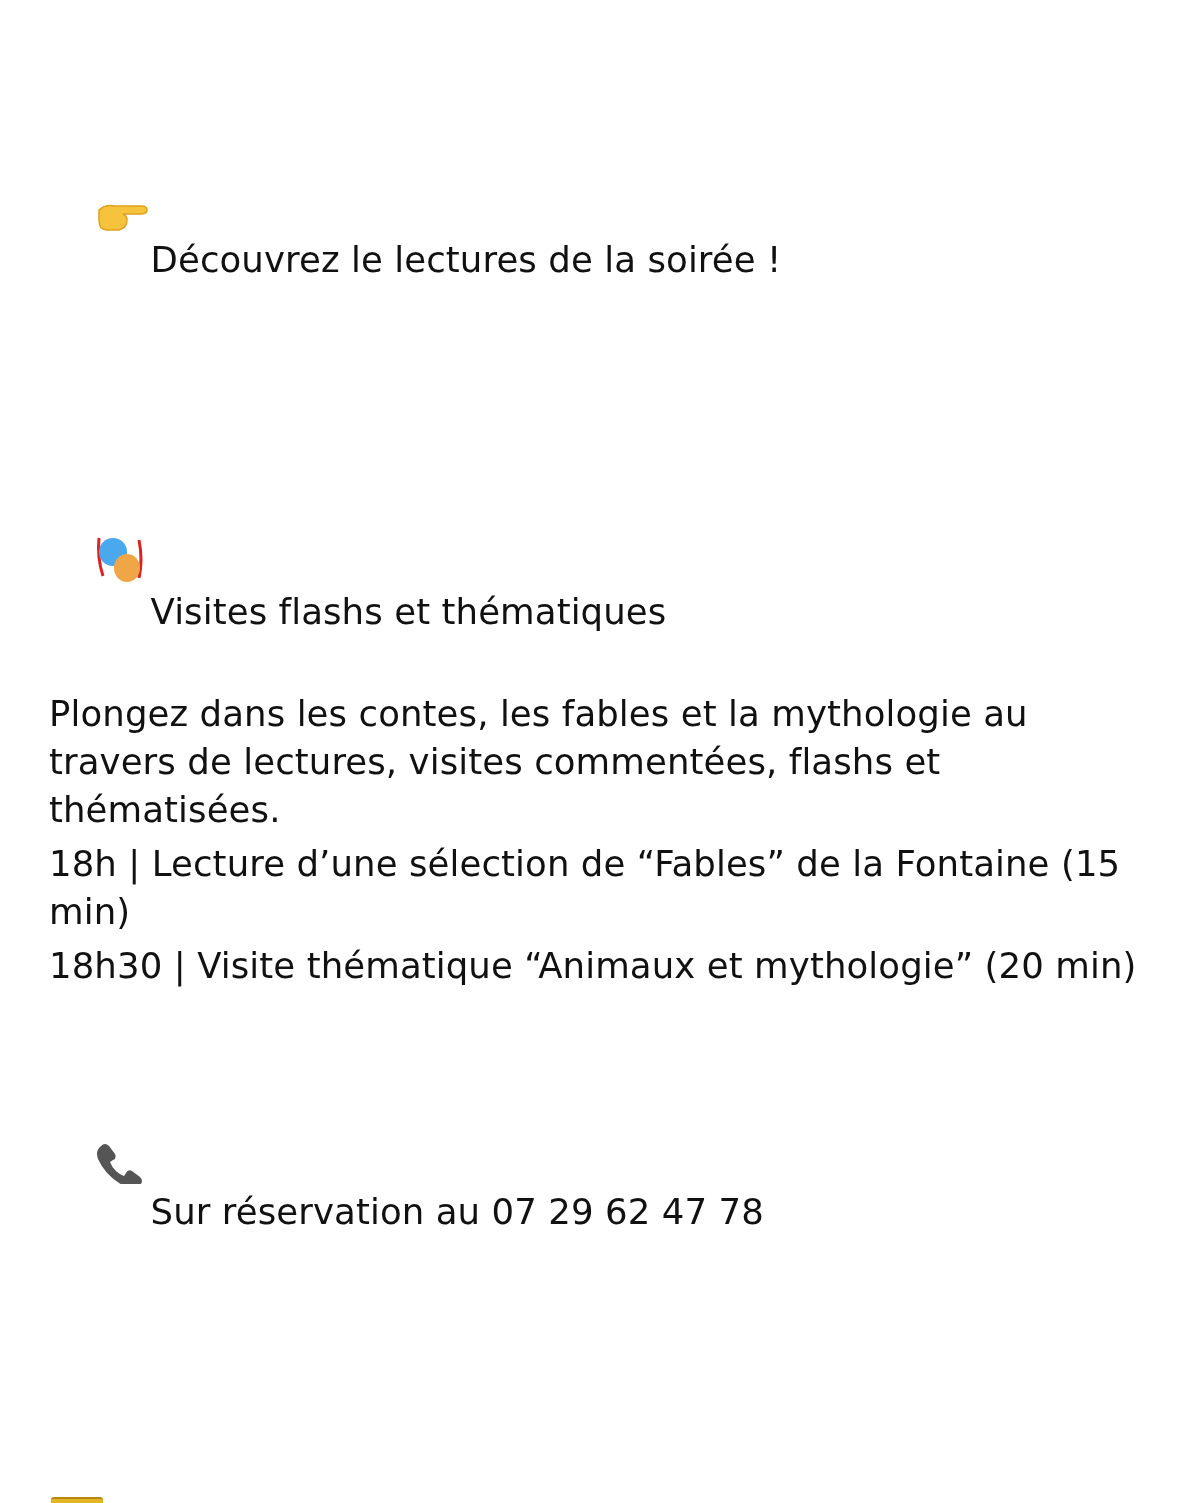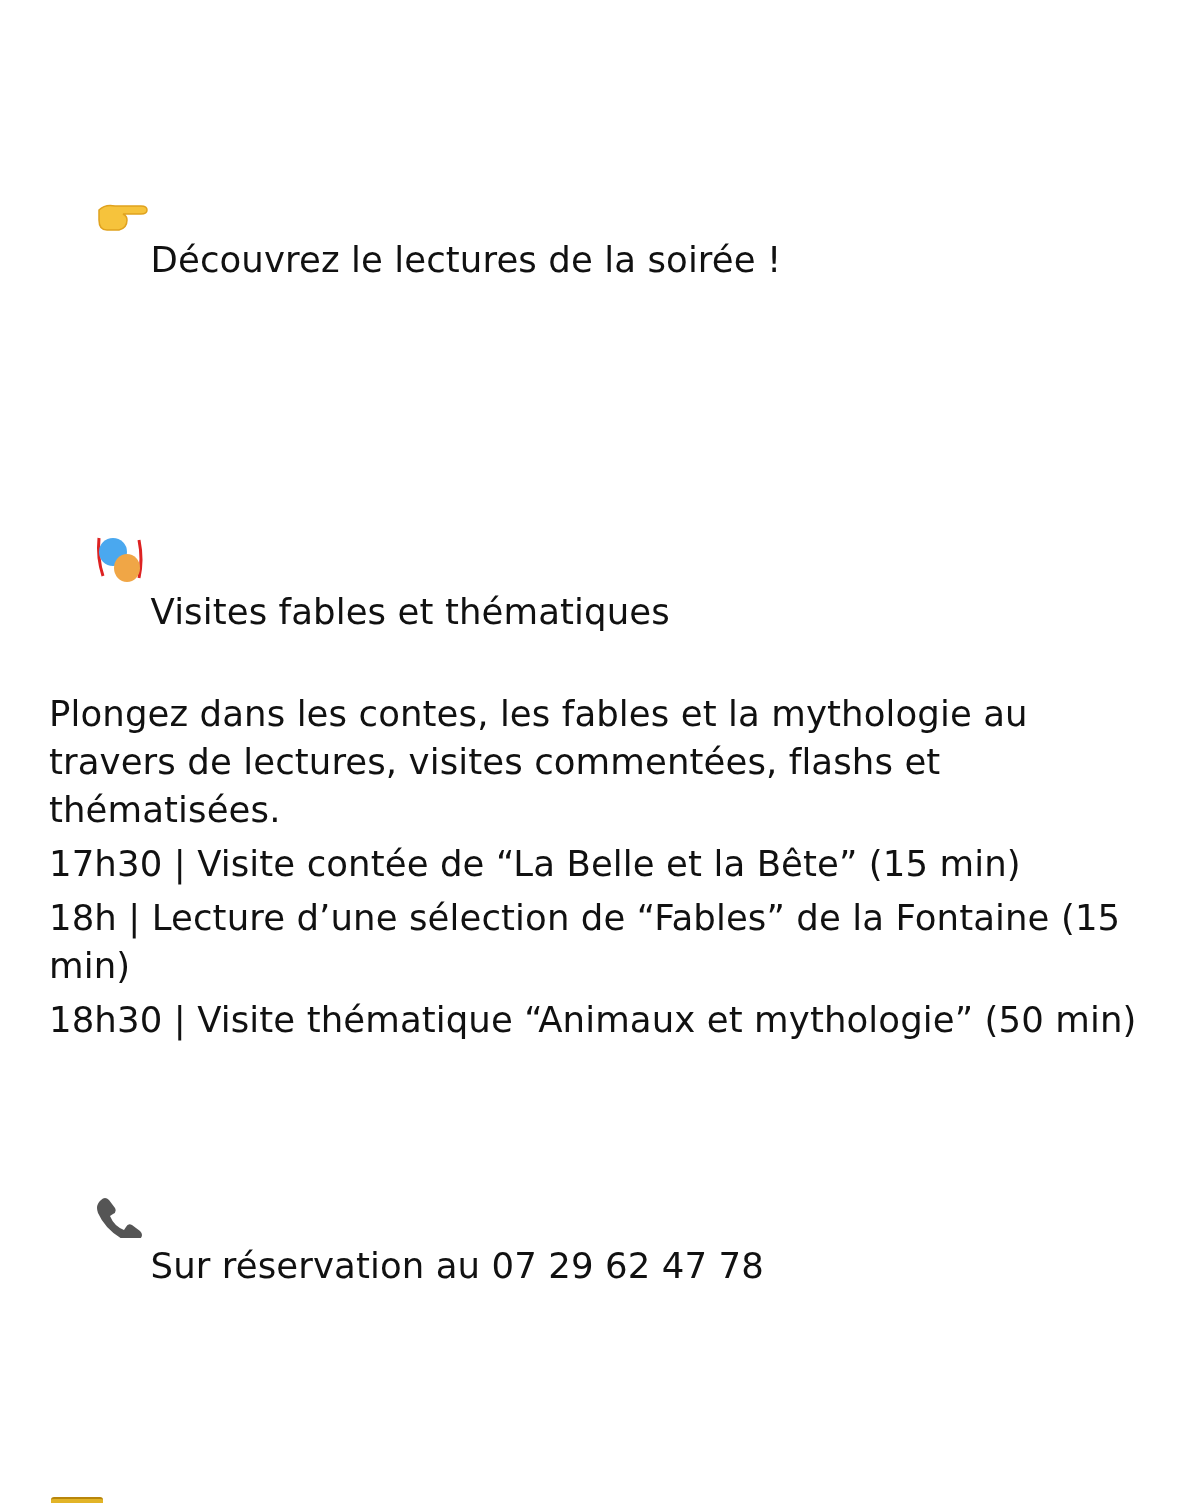--- a/index.html
+++ b/index.html
@@ -36,26 +36,25 @@
   <div class="gap"></div>
 
   <div class="p">
     <span class="emoji">
       <svg width="52" height="48" viewBox="0 0 52 48">
           <path d="M4 2 q-2 20 4 38" stroke="#d22" stroke-width="3" fill="none"></path>
           <path d="M44 4 q4 20 0 38" stroke="#d22" stroke-width="3" fill="none"></path>
           <ellipse cx="18" cy="16" rx="14" ry="14" fill="#4aa8ef"></ellipse>
           <ellipse cx="32" cy="32" rx="13" ry="14" fill="#f0a646"></ellipse>
         </svg>
-    </span><span>Visites fables et thématiques</span>
+    </span><span>Visites flashs et thématiques</span>
   </div>
   <div class="p">Plongez dans les contes, les fables et la mythologie au travers de lectures, visites commentées, flashs et thématisées.</div>
-  <div class="p">17h30 | Visite contée de “La Belle et la Bête” (15 min)</div>
   <div class="p">18h | Lecture d’une sélection de “Fables” de la Fontaine (15 min)</div>
-  <div class="p">18h30 | Visite thématique “Animaux et mythologie” (50 min)</div>
+  <div class="p">18h30 | Visite thématique “Animaux et mythologie” (20 min)</div>
   <div class="p">
     <span class="emoji">
       <svg width="50" height="44" viewBox="0 0 50 44">
           <path d="M6 6 q4-4 8 0 l6 8 q2 4-2 6 l-3 2 q4 10 14 14 l2-3 q2-4 6-2 l8 6 q4 4 0 8 q-6 6-14 2 q-20-10-28-28 q-3-8 3-13z" fill="#555"></path>
         </svg>
     </span><span>Sur réservation au 07 29 62 47 78</span>
   </div>
   <div class="gap"></div>
 
   <div class="p">

